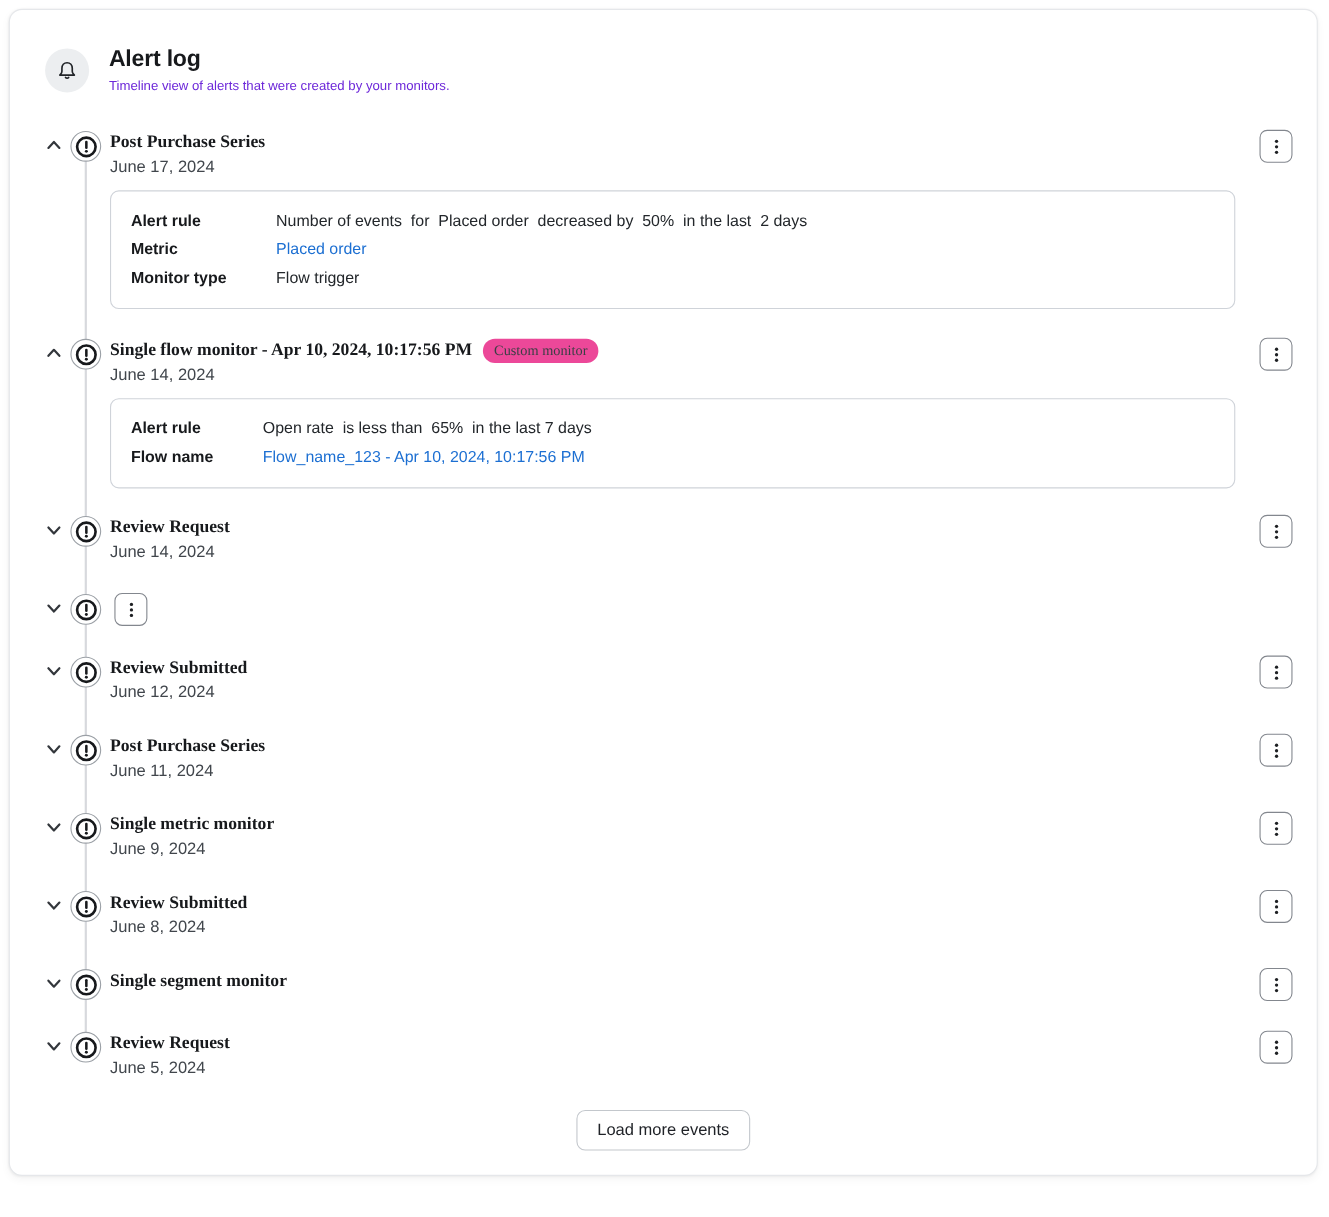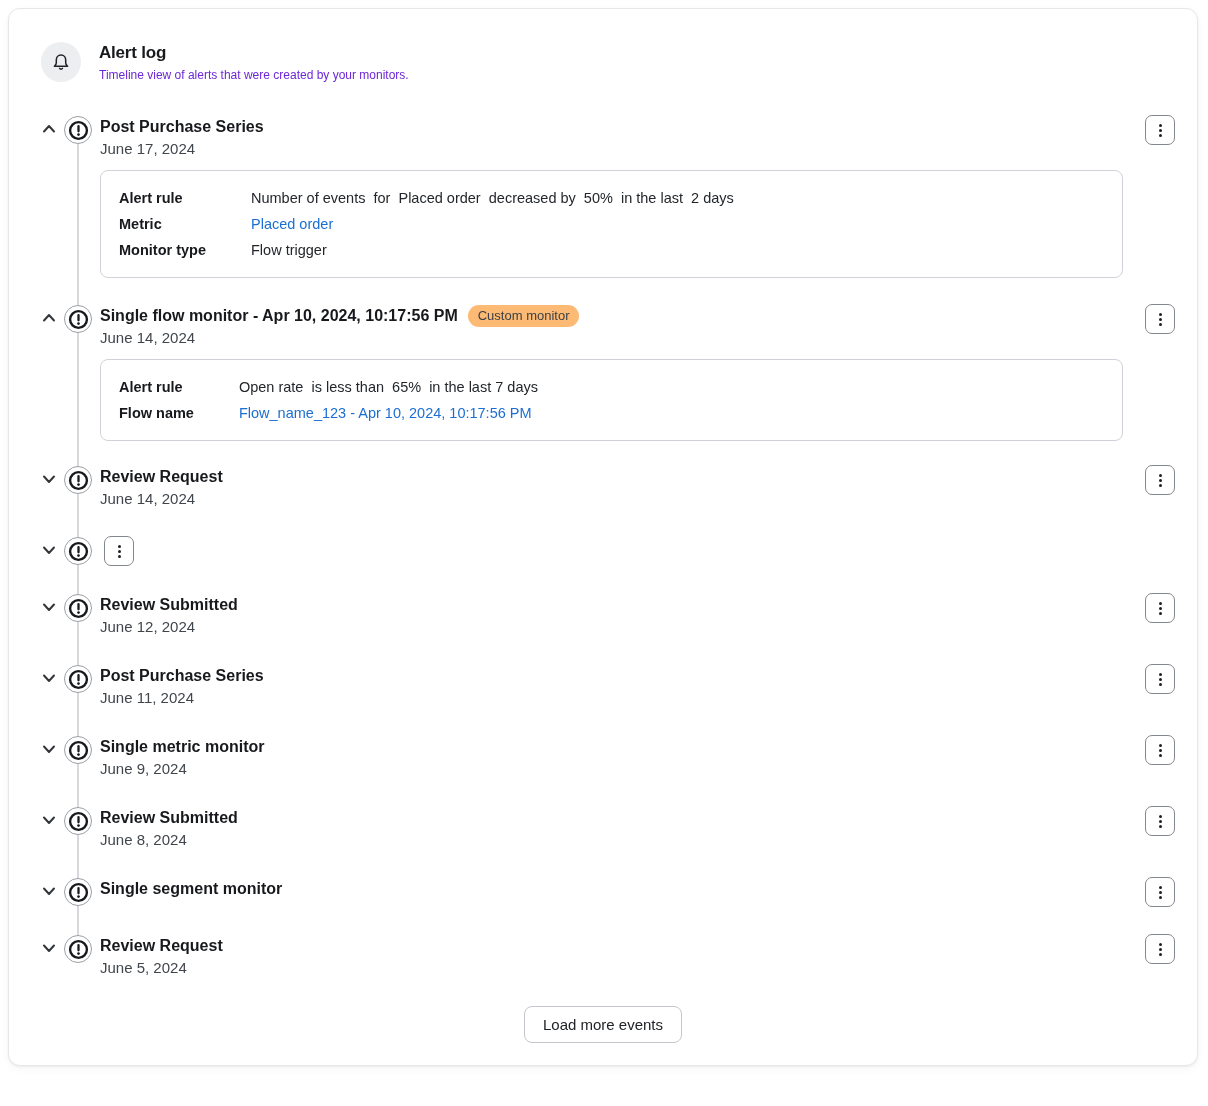--- a/index.html
+++ b/index.html
@@ -17,45 +17,45 @@
     box-shadow: 0 1px 2px rgba(0,0,0,.05), 0 3px 8px rgba(0,0,0,.04);
     padding: 33px 0 22px 0;
   }
   
   .hdr { display: flex; align-items: center; gap: 18px; padding: 0 32px; margin-bottom: 33px; }
   .bell-circle {
     width: 40px; height: 40px; border-radius: 50%;
     background: #eceef0; display: flex; align-items: center; justify-content: center;
     flex: 0 0 auto; color: #202327;
   }
-  .hdr-title { font-size: 17px; font-weight: 700; margin: 0 0 5px 0; color: #17191c; letter-spacing: -0.2px; }
+  .hdr-title { font-size: 21px; font-weight: 700; margin: 0 0 5px 0; color: #17191c; letter-spacing: -0.2px; }
   .hdr-sub { font-size: 12px; color: #6d28d9; margin: 0; }
   
   .timeline { position: relative; }
   .tl-line { position: absolute; left: 68px; top: 15px; bottom: 29px; width: 2px; background: #d7d9dd; z-index: 0; }
   .entry { display: flex; align-items: flex-start; position: relative; z-index: 1; margin-bottom: 27px; }
   .entry.mb26 { margin-bottom: 26px; }
   .entry.mb24 { margin-bottom: 24px; }
   .entry:last-child { margin-bottom: 0; }
   .chev {
     background: none; border: none; padding: 0; margin: 5px 0 0 31px;
     width: 18px; height: 18px; cursor: pointer; color: #33373c; flex: 0 0 auto;
     display: flex; align-items: center; justify-content: center;
   }
   .chev.down svg { transform: rotate(180deg); }
   .alert-ring {
     width: 28px; height: 28px; margin: 1px 0 0 6px; flex: 0 0 auto;
     border: 1px solid #9ba0a6; border-radius: 50%; background: #fff;
     display: flex; align-items: center; justify-content: center;
   }
   .entry-content { flex: 1 1 auto; margin-left: 8px; min-width: 0; }
-  .title-row { display: flex; align-items: center; line-height: 24px; }
+  .title-row { display: flex; align-items: center; line-height: 24px; font-family: Liberation Serif, serif; }
   .entry-title { font-size: 16px; font-weight: 700; color: #17191c; }
   .badge {
-    margin-left: 10px; background: #fdba74; color: #3a3f44;
+    margin-left: 10px; background: #ec4899; color: #3a3f44;
     font-size: 13px; line-height: 14px; padding: 4px 10px 4px;
     border-radius: 999px; white-space: nowrap;
   }
   .entry-date { font-size: 15px; color: #41464c; line-height: 20px; margin-top: 0; }
   .kebab {
     width: 30px; height: 30px; flex: 0 0 auto; margin-right: 22px; margin-left: 12px;
     background: #fff; border: 1px solid #83878e; border-radius: 7px; cursor: pointer;
     display: flex; flex-direction: column; align-items: center; justify-content: center; gap: 2px;
     padding: 0;
   }

